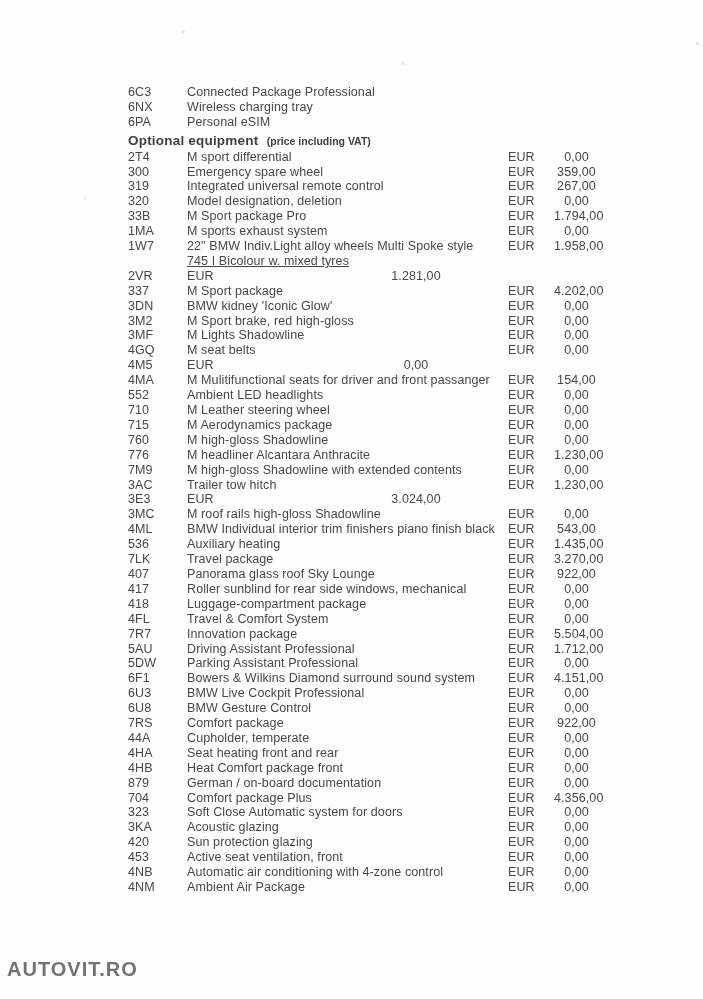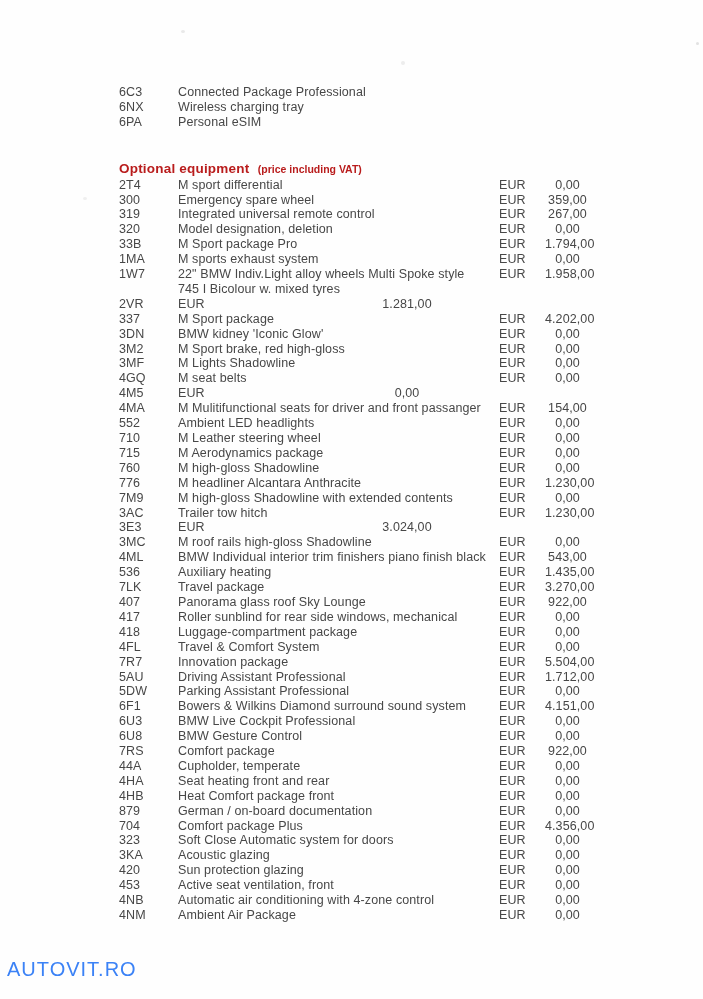--- a/index.html
+++ b/index.html
@@ -11,62 +11,61 @@
     position: relative;
     width: 703px;
     height: 999px;
     background: #fefefe;
     overflow: hidden;
     font-family: "Liberation Sans", "DejaVu Sans", sans-serif;
     color: #474747;
   }
   .content {
     position: absolute;
-    top: 0; left: 4px;
+    top: 0; left: 13px;
     width: 644px;
     box-sizing: border-box;
     padding: 85px 58px 0 115px;
   }
   .row {
     display: flex;
     align-items: flex-start;
     font-size: 12.5px;
     line-height: 15.2px;
     letter-spacing: 0.1px;
   }
   .opt-list .row { line-height: 14.9px; }
   .code  { width: 59px;  flex: 0 0 auto; }
   .desc  { flex: 0 0 321px; display: block; }
-  .desc .line2 { display: block; }
+  .desc .line2 { display: block; text-decoration: underline; }
   .cur   { width: 46px; flex: 0 0 auto; }
   .price { flex: 1 1 auto; text-align: center; }
   .heading-row {
-    margin-top: 28px;
     line-height: 17px;
     white-space: nowrap;
-    color: #b91c1c;
+    color: #404040;
   }
   .h-title {
     font-size: 13.5px;
     font-weight: bold;
     letter-spacing: 0.2px;
   }
   .h-note {
     font-size: 10.5px;
     font-weight: bold;
     margin-left: 4px;
   }
   .watermark {
     position: absolute;
     left: 7px;
     top: 958px;
     font-size: 20px;
-    font-weight: normal;
+    font-weight: bold;
     letter-spacing: 1px;
-    color: #3b82f6;
+    color: #737373;
     text-shadow: 0 0 1px #ffffff;
     user-select: none;
   }
   .speck {
     position: absolute;
     border-radius: 50%;
     background: #e9e9e9;
   }
   .s1 { left: 181px; top: 30px;  width: 4px; height: 3px; }
   .s2 { left: 401px; top: 61px;  width: 4px; height: 4px; background: #ededed; }

